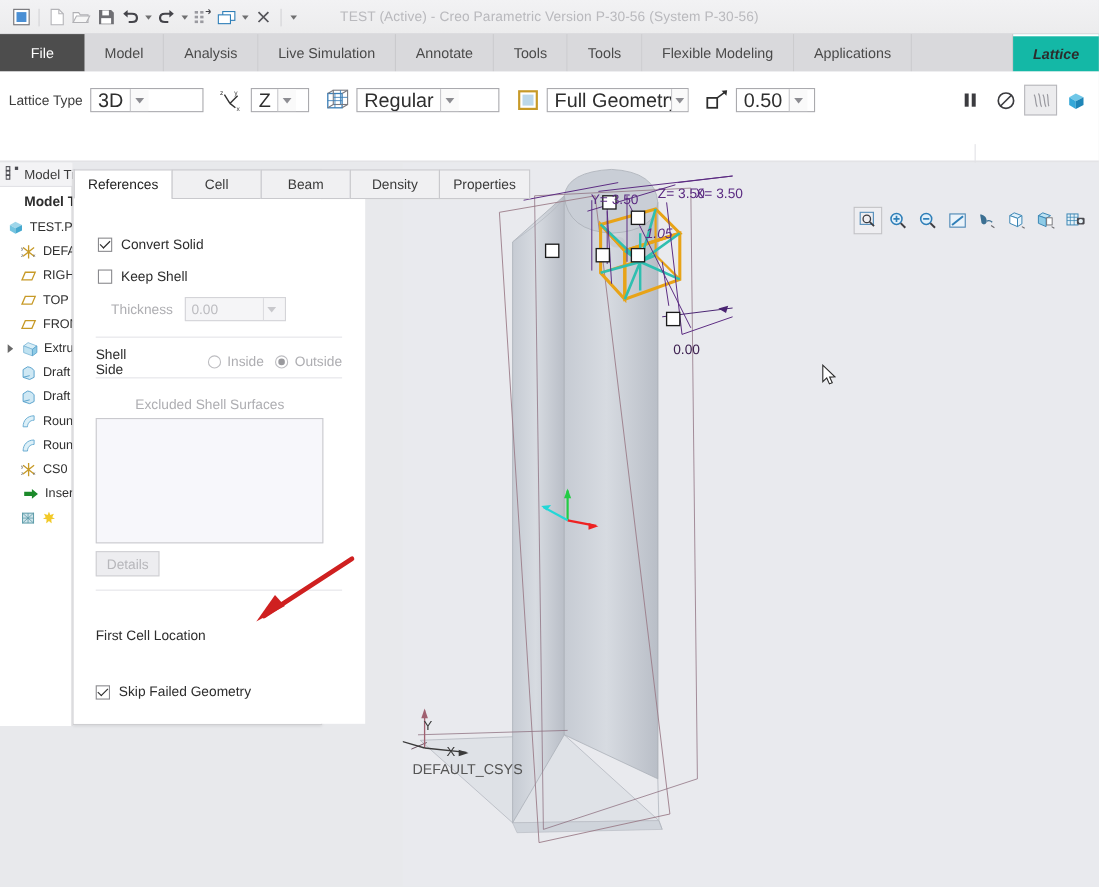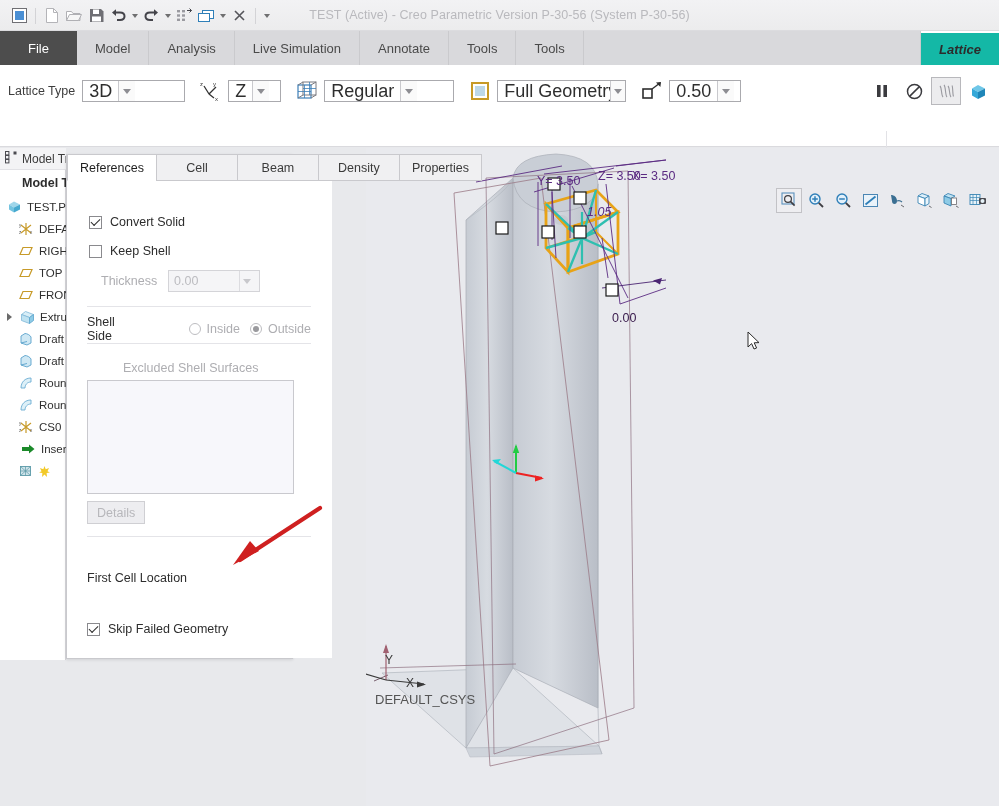--- a/index.html
+++ b/index.html
@@ -302,20 +302,22 @@
   </div>
 
   <div class="ribbon-tabs">
     <div class="rtab file">File</div>
     <div class="rtab">Model</div>
     <div class="rtab">Analysis</div>
     <div class="rtab">Live Simulation</div>
     <div class="rtab">Annotate</div>
     <div class="rtab">Tools</div>
     <div class="rtab">Tools</div>
+    <div class="rtab">Flexible Modeling</div>
+    <div class="rtab">Applications</div>
     <div class="rtab spacer"></div>
     <div class="rtab active-ctx">Lattice</div>
   </div>
 
   <div class="ribbon-body">
     <div class="ribbon-row">
 
       <span class="lbl">Lattice Type</span>
       <div class="combo" style="width:103px">
         <div class="val">3D</div>

